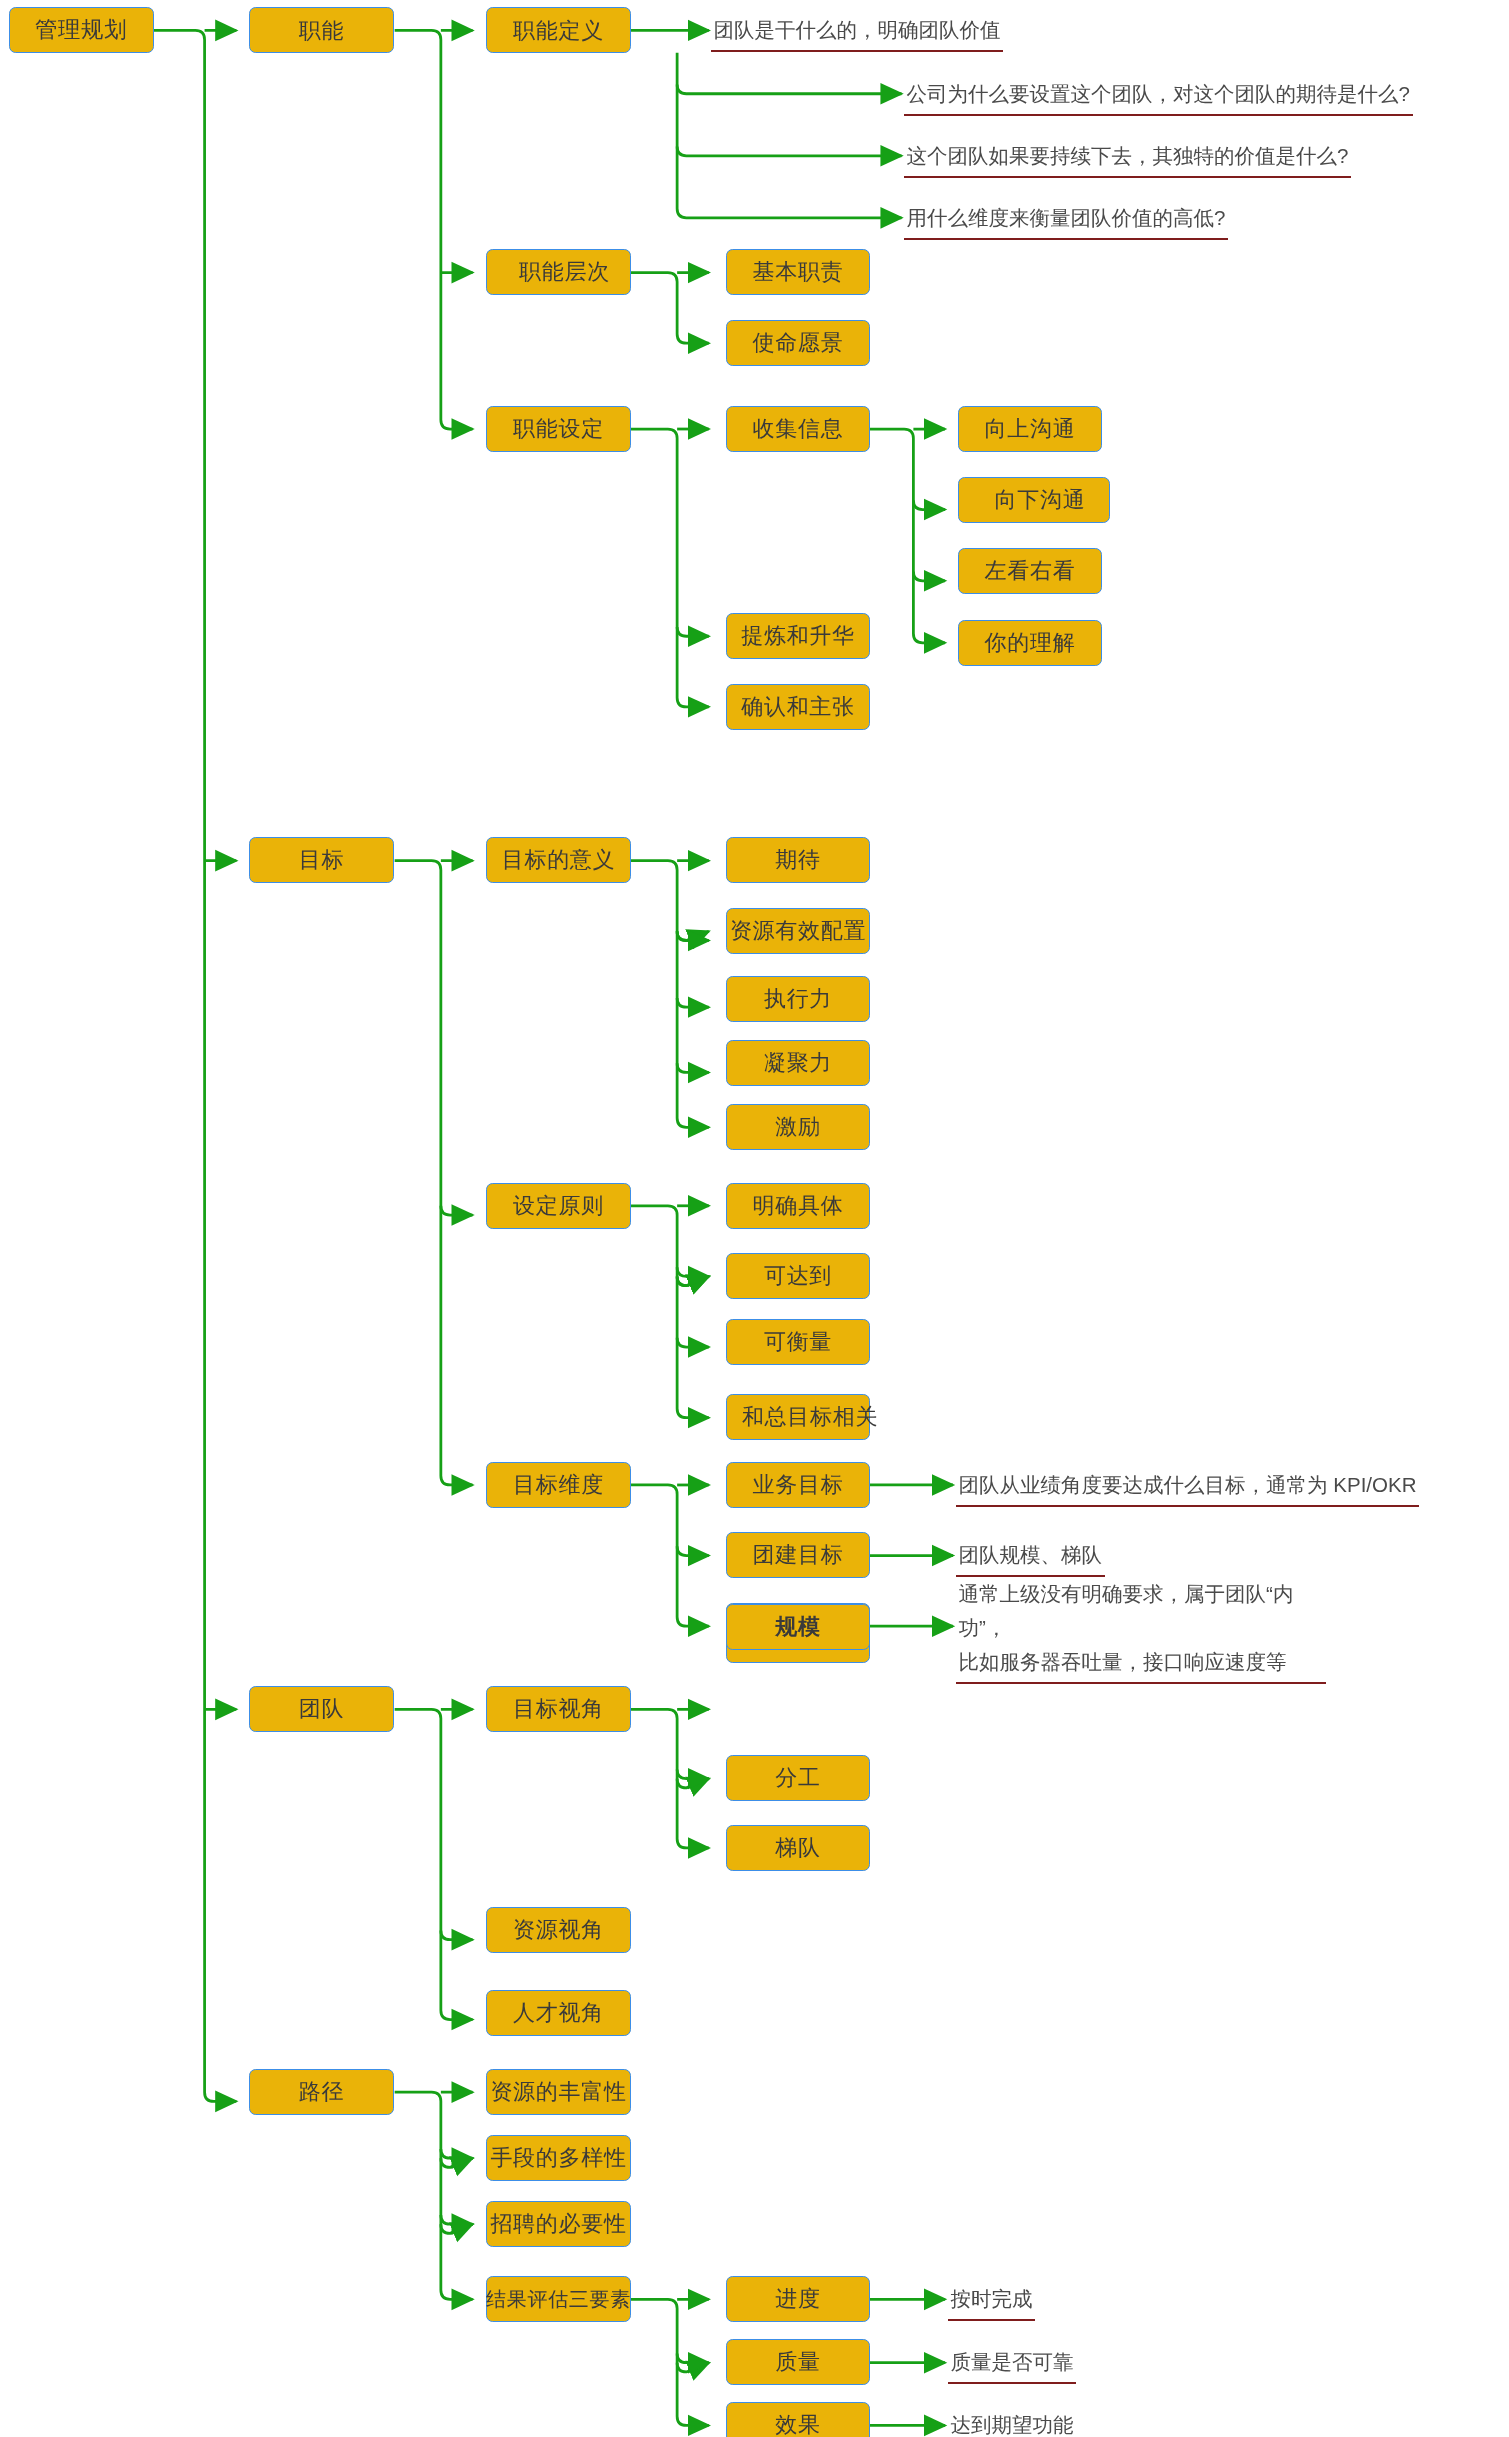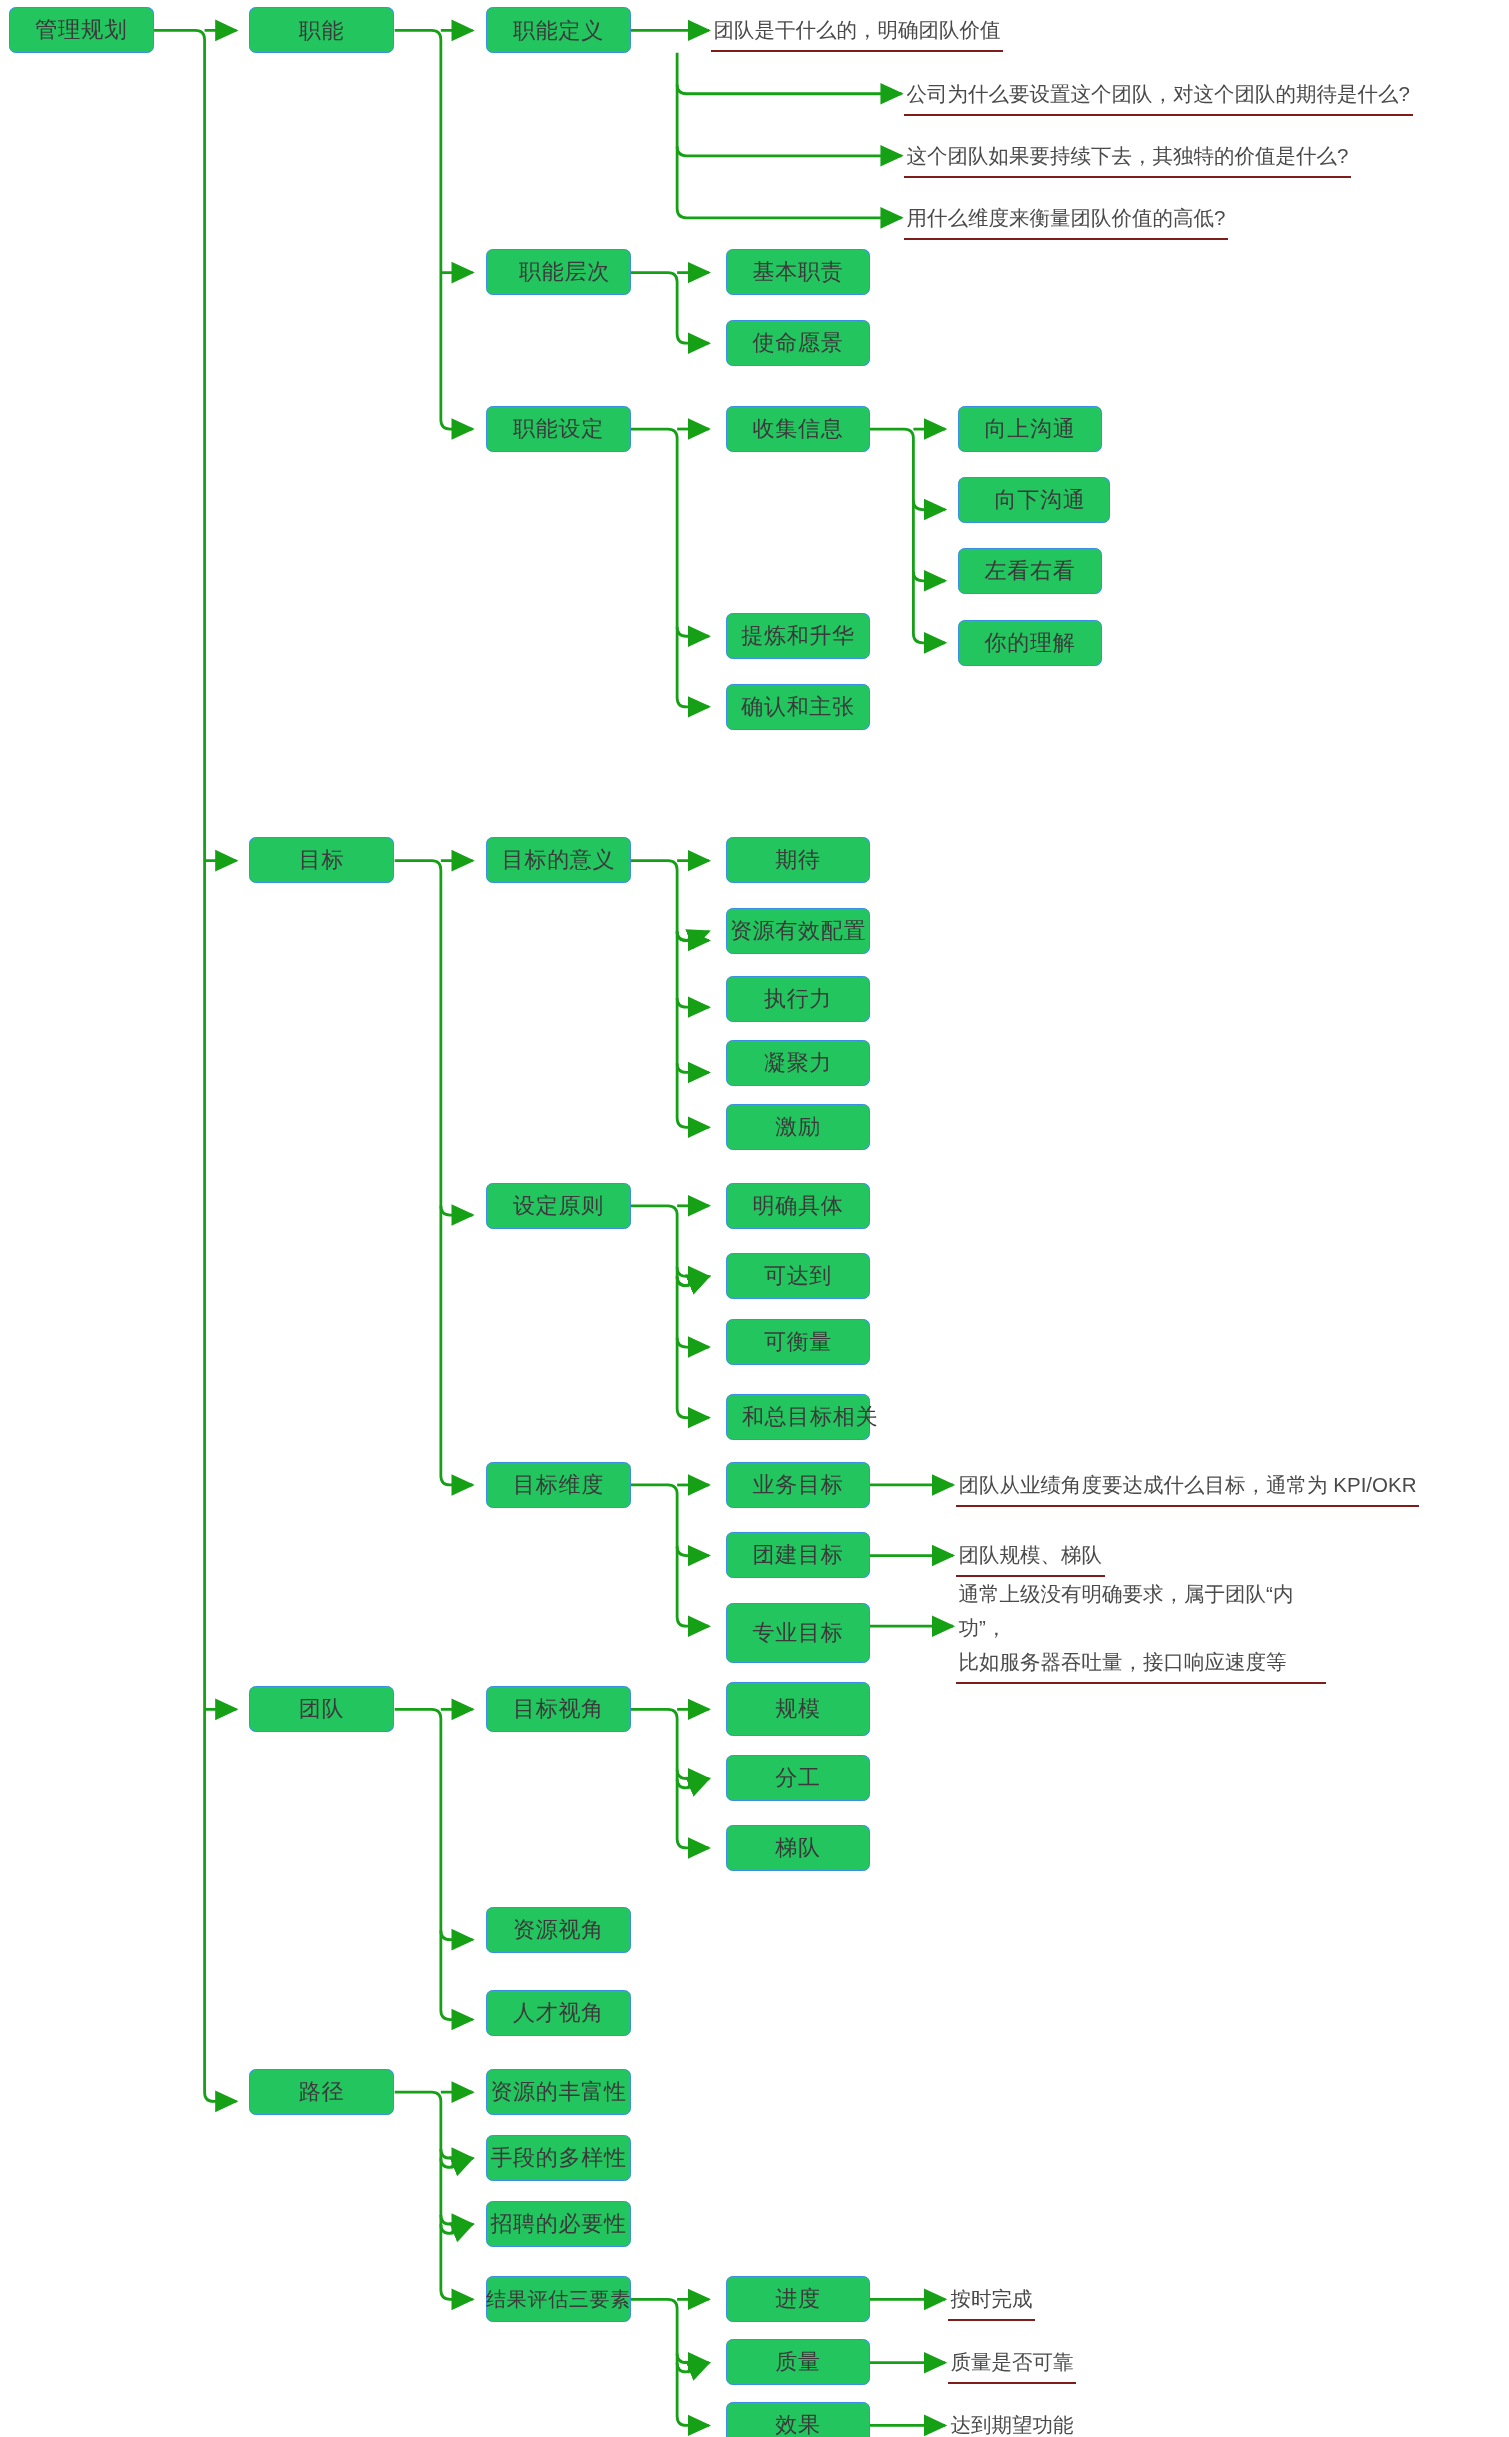--- a/index.html
+++ b/index.html
@@ -2,21 +2,21 @@
 <html style="font-size:10.6px"><head>
 <meta charset="utf-8">
 <style>
   html,body{margin:0;padding:0;background:#ffffff;}
   body{font-family:"Liberation Sans","DejaVu Sans",sans-serif;}
   #canvas{position:relative;width:1510px;height:2438px;background:#ffffff;overflow:hidden;}
   svg#wires{position:absolute;left:0;top:0;width:1510px;height:2438px;pointer-events:none;}
   .node{
     position:absolute;
     box-sizing:border-box;
-    background:#22c55e;
+    background:#eab308;
     border:1.6px solid #3c8ee8;
     border-radius:6.6px;
     display:flex;align-items:center;justify-content:center;
     color:#3a3a3a;
     font-size:22px;
     line-height:1.15;
     letter-spacing:0.7px;
     white-space:nowrap;
     text-align:center;
   }
@@ -180,21 +180,21 @@
   <div class="note" style="left:956px;top:1538px;">团队规模、梯队</div>
   <div class="note two" style="left:956px;top:1577px;width:370px;">
     <div>通常上级没有明确要求，属于团队“内功”，</div>
     <div>比如服务器吞吐量，接口响应速度等</div>
   </div>
 
   <div class="node" style="left:486px;top:1686px;width:145px;height:46px;">目标视角</div>
   <div class="node" style="left:486px;top:1907px;width:145px;height:46px;">资源视角</div>
   <div class="node" style="left:486px;top:1990px;width:145px;height:46px;">人才视角</div>
 
-  <div class="node" style="left:726px;top:1682px;width:144px;height:54px;">规模</div>
+  <div class="node" style="left:726px;top:1604px;width:144px;height:46px;font-weight:bold;">规模</div>
   <div class="node" style="left:726px;top:1755px;width:144px;height:46px;">分工</div>
   <div class="node" style="left:726px;top:1825px;width:144px;height:46px;">梯队</div>
 
   <div class="node" style="left:486px;top:2069px;width:145px;height:46px;">资源的丰富性</div>
   <div class="node" style="left:486px;top:2135px;width:145px;height:46px;">手段的多样性</div>
   <div class="node" style="left:486px;top:2201px;width:145px;height:46px;">招聘的必要性</div>
   <div class="node" style="left:486px;top:2276px;width:145px;height:46px;font-size:20px;">结果评估三要素</div>
 
   <div class="node" style="left:726px;top:2276px;width:144px;height:46px;">进度</div>
   <div class="node" style="left:726px;top:2339px;width:144px;height:46px;">质量</div>

